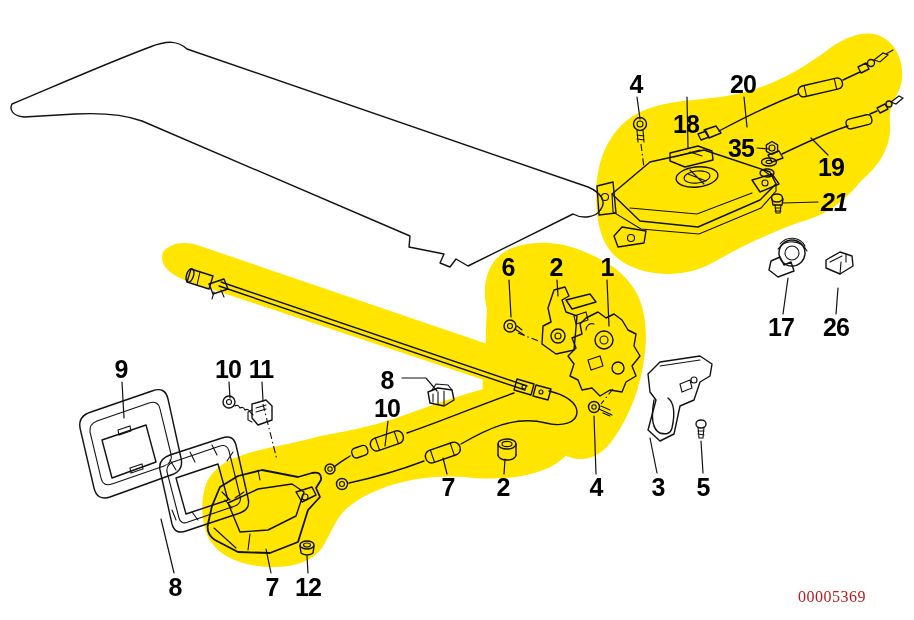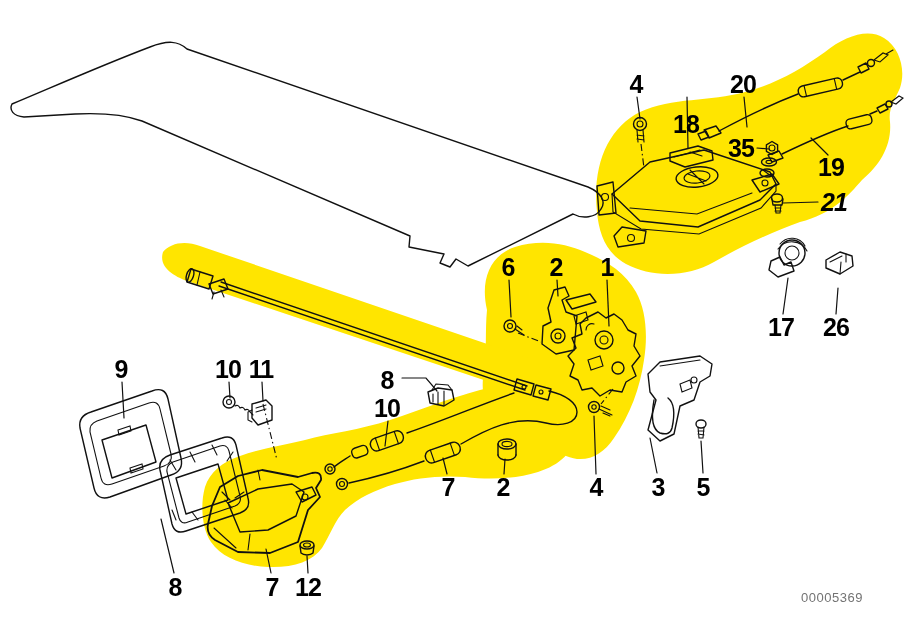--- a/index.html
+++ b/index.html
@@ -20,21 +20,21 @@
   .thin{stroke:var(--line);fill:none;stroke-width:1.1;stroke-linecap:round;}
   .leader{stroke:var(--line);fill:none;stroke-width:1.2;stroke-linecap:round;}
   .dashdot{stroke:var(--line);fill:none;stroke-width:1.1;stroke-dasharray:7 3 1.5 3;}
   .part-label{
     position:absolute;transform:translate(-50%,-50%);
     font-family:"Liberation Sans",sans-serif;font-weight:700;font-size:25px;
     letter-spacing:-1px;color:var(--label);white-space:nowrap;
   }
   .drawing-code{
     position:absolute;transform:translate(-50%,-50%);
-    font-family:Liberation Sans, sans-serif;font-size:13px;color:#737373;
+    font-family:Liberation Serif, serif;font-size:16px;color:#b91c1c;
     letter-spacing:0.5px;
   }
 </style>
 </head>
 <body>
 
 <div class="stage" id="stage">
 
   <svg width="914" height="620" viewBox="0 0 914 620">
 

